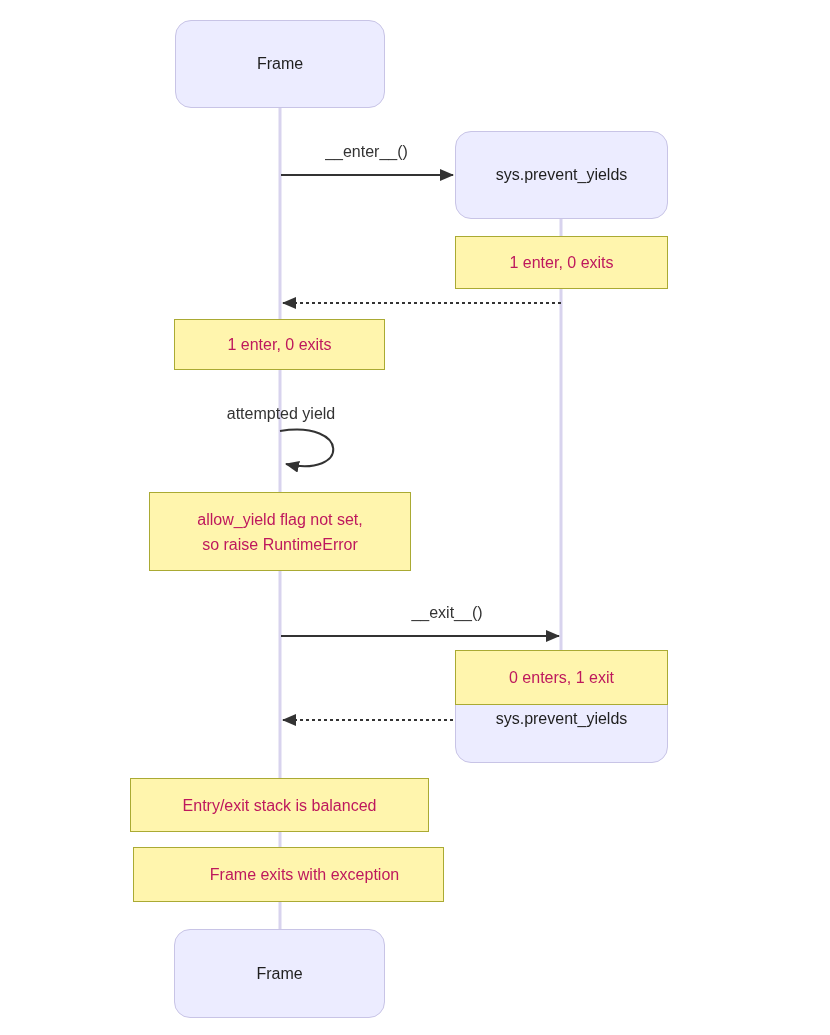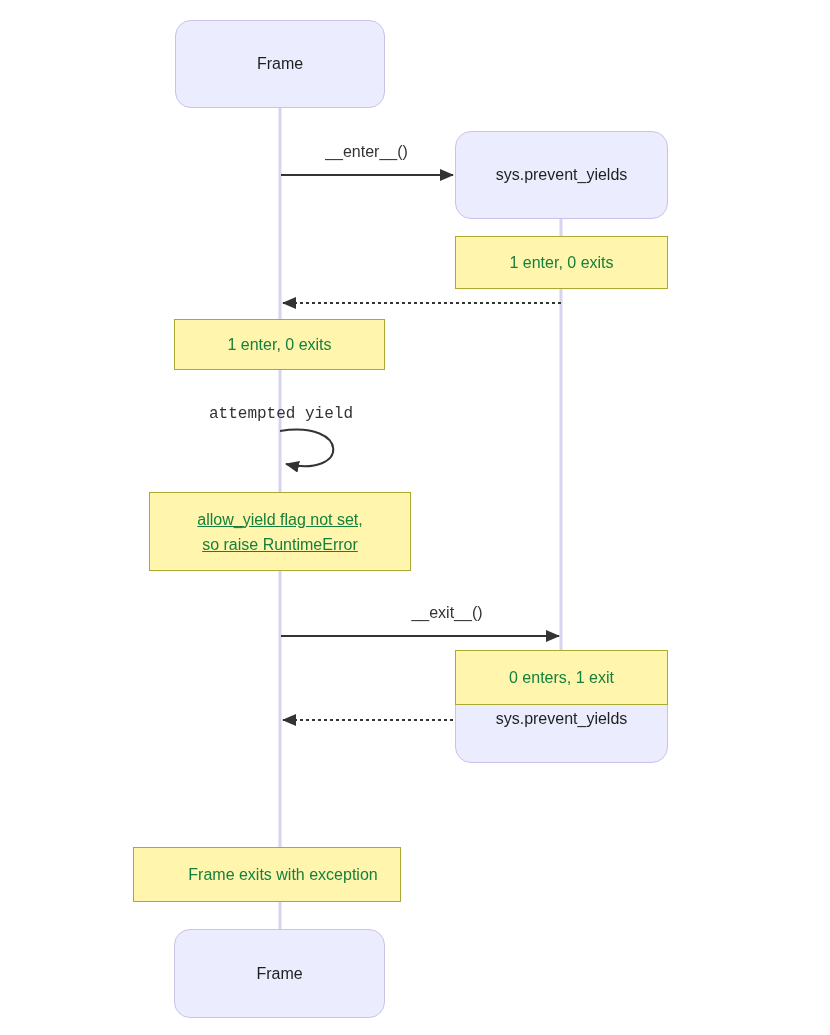--- a/index.html
+++ b/index.html
@@ -35,21 +35,21 @@
   .note {
     position: absolute;
     box-sizing: border-box;
     background: var(--note_fill, #FFF5AD);
     border: 1px solid var(--note_border, #AAAA33);
     display: flex;
     align-items: center;
     justify-content: center;
     text-align: center;
     font-size: 16px;
-    color: #15803d;
+    color: #be185d;
     white-space: pre-line;
     line-height: 25px;
   }
   .msg-label {
     position: absolute;
     text-align: center;
     font-size: 16px;
     color: #333333;
     height: 22px;
     line-height: 22px;
@@ -86,27 +86,28 @@
   <div class="actor" style="left:175px; top:20px; width:210px; height:88px;">Frame</div>
 
   <div class="actor" style="left:455px; top:131px; width:213px; height:88px;">sys.prevent_yields</div>
 
   <div class="actor" style="left:174px; top:929px; width:211px; height:89px;">Frame</div>
 
   <div class="note" style="left:455px; top:236px; width:213px; height:53px;">1 enter, 0 exits</div>
 
   <div class="note" style="left:174px; top:319px; width:211px; height:51px;">1 enter, 0 exits</div>
 
-  <div class="note" style="left:149px; top:492px; width:262px; height:79px;text-decoration:underline;">allow_yield flag not set,
+  <div class="note" style="left:149px; top:492px; width:262px; height:79px;">allow_yield flag not set,
 so raise RuntimeError</div>
 
   <div class="note" style="left:455px; top:650px; width:213px; height:55px;">0 enters, 1 exit</div>
 
+  <div class="note" style="left:130px; top:778px; width:299px; height:54px;">Entry/exit stack is balanced</div>
 
-  <div class="note" style="left:133px; top:847px; width:268px; height:55px;padding-left:32px;">Frame exits with exception</div>
+  <div class="note" style="left:133px; top:847px; width:311px; height:55px;padding-left:32px;">Frame exits with exception</div>
 
   <div class="msg-label" style="left:280px; top:141px; width:173px;">__enter__()</div>
 
-  <div class="msg-label" style="left:191px; top:403px; width:180px;font-family:Liberation Mono, monospace;">attempted yield</div>
+  <div class="msg-label" style="left:191px; top:403px; width:180px;">attempted yield</div>
 
   <div class="msg-label" style="left:280px; top:602px; width:334px;">__exit__()</div>
 
 </div>
 
 </body></html>

